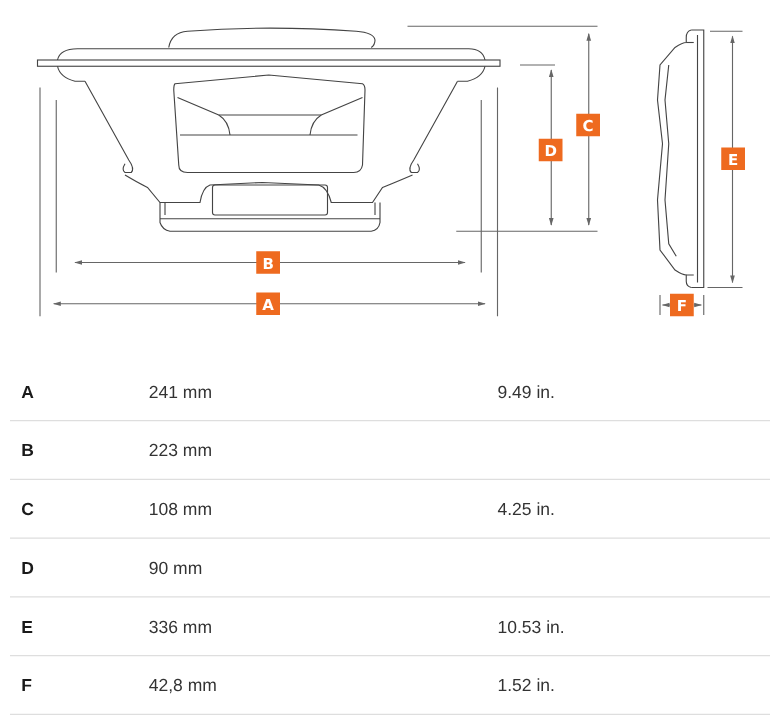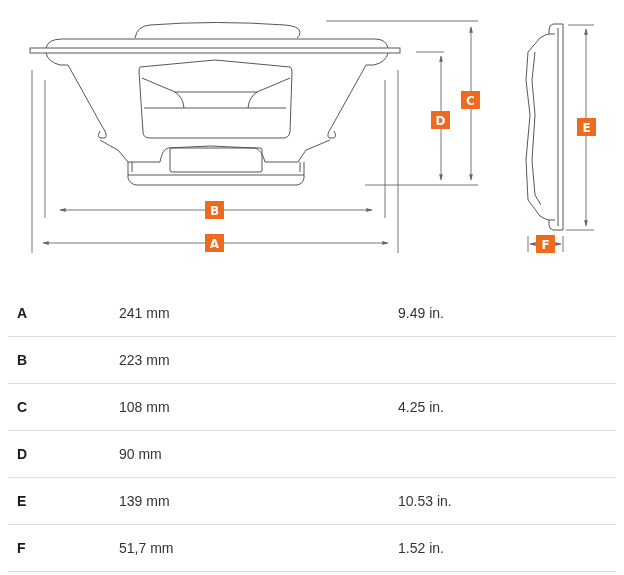--- a/index.html
+++ b/index.html
@@ -132,21 +132,21 @@
     <span class="cell c-label">C</span>
     <span class="cell c-mm">108 mm</span>
     <span class="cell c-in">4.25 in.</span>
   </div>
   <div class="row">
     <span class="cell c-label">D</span>
     <span class="cell c-mm">90 mm</span>
   </div>
   <div class="row">
     <span class="cell c-label">E</span>
-    <span class="cell c-mm">139 mm</span>
+    <span class="cell c-mm">336 mm</span>
     <span class="cell c-in">10.53 in.</span>
   </div>
   <div class="row">
     <span class="cell c-label">F</span>
-    <span class="cell c-mm">51,7 mm</span>
+    <span class="cell c-mm">42,8 mm</span>
     <span class="cell c-in">1.52 in.</span>
   </div>
 </div>
 
 </body></html>

